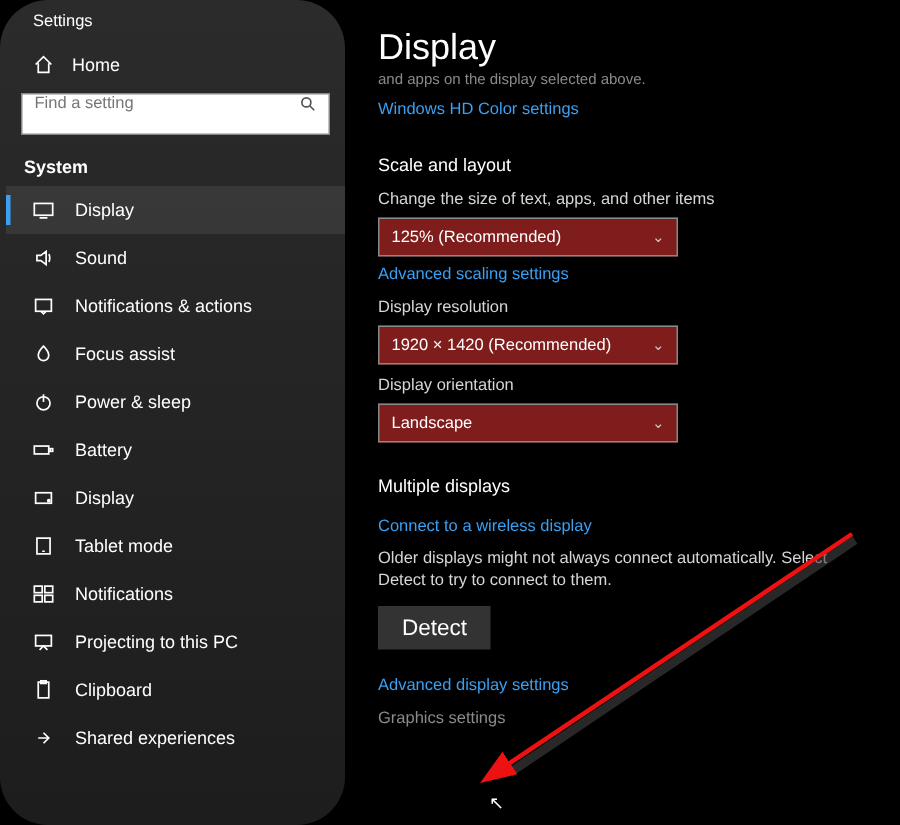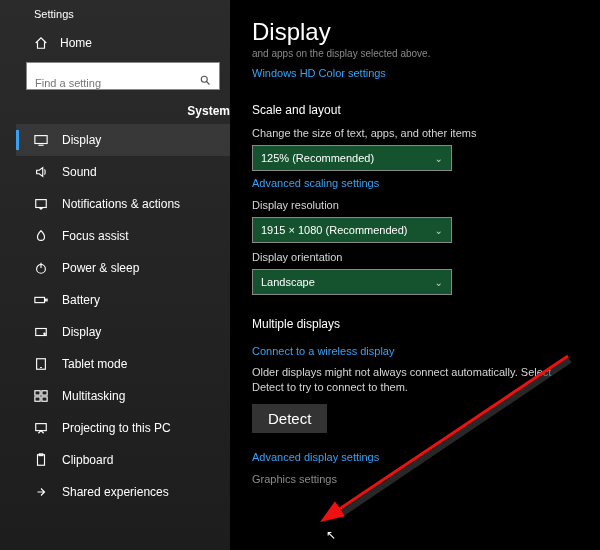--- a/index.html
+++ b/index.html
@@ -1,39 +1,39 @@
 <!DOCTYPE html>
 <html><head>
 <meta charset="utf-8">
 <style>
   * { box-sizing: border-box; margin: 0; padding: 0; }
   html, body { width: 600px; height: 550px; font-family: "Segoe UI", Arial, sans-serif; background: #000; color: #fff; overflow: hidden; }
   .app { display: flex; width: 100%; height: 100%; }
-  .sidebar { width: 230px; background: linear-gradient(180deg, #2b2b2b 0%, #1d1d1d 100%); padding: 8px 0 0 16px; position: relative; }
+  .sidebar { width: 230px; background: linear-gradient(180deg, #2b2b2b 0%, #1d1d1d 100%); padding: 8px 0 0 4px; position: relative; border-radius: 32px; }
   .sidebar-scroll { height: 100%; overflow: hidden; }
   .title-row { padding: 0 0 8px 18px; font-size: 11px; color: #fff; }
   .home-row { display: flex; align-items: center; gap: 12px; padding: 8px 0 8px 18px; font-size: 12px; }
   .home-row .icon { width: 14px; display:flex; justify-content:center;}
   .search-wrap { margin: 4px 10px 10px 10px; }
-  .search { width: 100%; height: 28px; background: #fff; border: 1px solid #888; display: flex; align-items: flex-end; padding: 0 8px; justify-content: space-between; }
+  .search { width: 100%; height: 28px; background: #fff; border: 1px solid #888; display: flex; align-items: flex-start; padding: 0 8px; justify-content: space-between; }
   .search input { flex: 1; border: none; outline: none; font-size: 11px; background: transparent; color: #666; }
   .search .sicon { color: #444; font-size: 12px; }
-  .section-label { padding: 4px 0 6px 12px; font-size: 12px; font-weight: 600; text-align: right; }
+  .section-label { padding: 4px 0 6px 12px; font-size: 12px; font-weight: 600; }
   .nav { list-style: none; }
   .nav li { display: flex; align-items: center; gap: 14px; padding: 9px 0 9px 18px; font-size: 12px; cursor: default; position: relative; }
   .nav li .icon { width: 14px; display: flex; justify-content: center; color: #fff; }
   .nav li.active { background: rgba(255,255,255,0.08); }
   .nav li.active::before { content:""; position:absolute; left:0; top:6px; bottom:6px; width:3px; background:#3aa0f3; }
   .main { flex: 1; background: #000; padding: 18px 22px 0 22px; overflow: hidden; position: relative; }
   h1 { font-size: 24px; font-weight: 400; margin-bottom: 2px; }
   .sub { font-size: 10px; color: #8a8a8a; margin-bottom: 4px; }
   .link { color: #3aa0f3; font-size: 11px; cursor: pointer; }
   .group-h { font-size: 12px; font-weight: 400; margin-top: 22px; margin-bottom: 10px; }
   .label { font-size: 11px; color: #d6d6d6; margin-bottom: 6px; margin-top: 8px; }
-  .select { width: 200px; height: 26px; border: 1px solid #888; background: #14532d; color: #fff; display:flex; align-items:center; justify-content:space-between; padding: 0 8px; font-size: 11px; }
+  .select { width: 200px; height: 26px; border: 1px solid #888; background: #7f1d1d; color: #fff; display:flex; align-items:center; justify-content:space-between; padding: 0 8px; font-size: 11px; }
   .select .chev { font-size: 10px; color: #ccc; }
   .body-text { font-size: 11px; color: #d6d6d6; line-height: 1.4; margin-top: 6px; max-width: 330px;}
   .btn { display:inline-block; background:#333; color:#fff; border:none; padding:6px 16px; font-size:15px; margin-top:8px; cursor:pointer;}
   .link-block { margin-top: 14px; }
   .gray-link { color:#8a8a8a; font-size:11px; margin-top:8px; display:block;}
   
   .arrow { position:absolute; pointer-events:none; }
   .cursor { position:absolute; font-size:12px; color:#fff; pointer-events:none; }
   svg.icon-svg { width:14px; height:14px; fill:none; stroke:#fff; stroke-width:1.3; }
 </style>
@@ -143,21 +143,21 @@
         </li>
         <li>
           <span class="icon">
               <svg class="icon-svg" viewBox="0 0 16 16">
                 <rect x="1" y="2" width="6" height="5"></rect>
                 <rect x="9" y="2" width="6" height="5"></rect>
                 <rect x="1" y="9" width="6" height="5"></rect>
                 <rect x="9" y="9" width="6" height="5"></rect>
               </svg>
             </span>
-          <span>Multitasking</span>
+          <span>Notifications</span>
         </li>
         <li>
           <span class="icon">
               <svg class="icon-svg" viewBox="0 0 16 16">
                 <rect x="2" y="3" width="12" height="8"></rect>
                 <path d="M5 14l3-3 3 3"></path>
               </svg>
             </span>
           <span>Projecting to this PC</span>
         </li>
@@ -190,21 +190,21 @@
     <div class="group-h">Scale and layout</div>
     <div class="label">Change the size of text, apps, and other items</div>
     <div class="select">
       <span>125% (Recommended)</span>
       <span class="chev">⌄</span>
     </div>
     <div style="margin-top:2px"><a class="link">Advanced scaling settings</a></div>
 
     <div class="label">Display resolution</div>
     <div class="select">
-      <span>1915 × 1080 (Recommended)</span>
+      <span>1920 × 1420 (Recommended)</span>
       <span class="chev">⌄</span>
     </div>
 
     <div class="label">Display orientation</div>
     <div class="select">
       <span>Landscape</span>
       <span class="chev">⌄</span>
     </div>
 
     <div class="group-h">Multiple displays</div>

